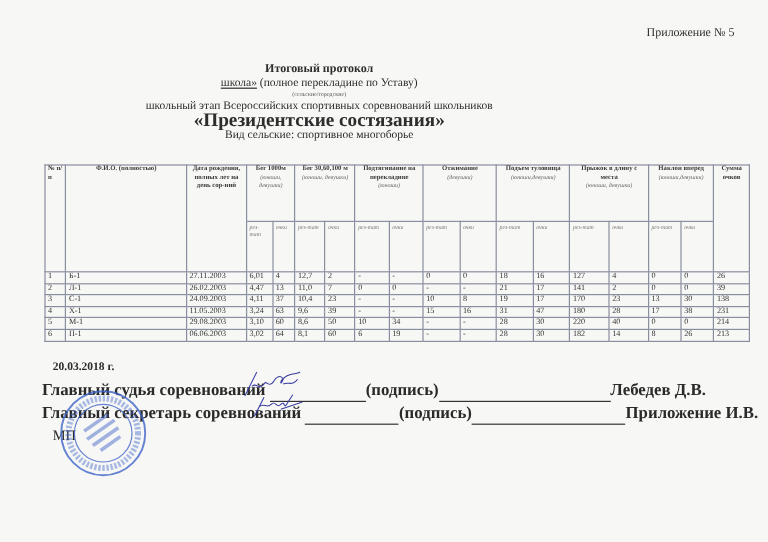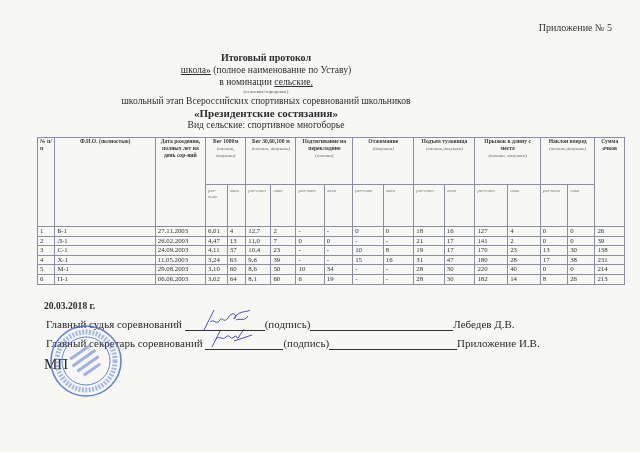--- a/index.html
+++ b/index.html
@@ -9,59 +9,58 @@
     font-family: "Liberation Serif", "DejaVu Serif", serif;
     color: #2a2a2a;
     position: relative;
   }
   .page { position: absolute; left: 0; top: 0; width: 640px; height: 452px; }
   .appendix { position: absolute; right: 28px; top: 22px; font-size: 10px; color: #333; padding-left: 24px; }
   .header { position: absolute; left: 0; top: 52px; width: 532px; text-align: center; font-size: 9.6px; line-height: 12px; color: #2d2d2d; }
   .header .title { font-weight: bold; font-size: 10px; }
   .header .u { text-decoration: underline; }
   .header .small { font-size: 5px; line-height: 7px; color: #555; }
-  .header .bold { font-weight: bold; font-size: 11px; }
+  .header .bold { font-weight: bold; font-size: 16px; }
 
   table.results {
     position: absolute; left: 37px; top: 137px; width: 588px;
     border-collapse: collapse; table-layout: fixed;
     font-size: 6.6px; color: #333;
   }
   table.results td, table.results th {
     border: 0.6px solid #8a8fa0;
     padding: 0 2px;
     vertical-align: top;
   }
   table.results th {
     font-weight: bold; text-align: center; font-size: 5.6px; line-height: 7px; color: #3a3a3a;
   }
   table.results th .sub { font-weight: normal; font-style: italic; color: #666; font-size: 5px; }
   table.results th.sm { font-weight: normal; font-style: italic; color: #777; font-size: 4.8px; line-height: 6px; text-align: left; height: 38px; padding-top: 3px; }
   table.results td { height: 8.6px; line-height: 8.6px; font-size: 6.8px; white-space: nowrap; overflow: hidden; }
   table.results th.num { text-align: left; }
 
   .date { position: absolute; left: 44px; top: 300px; font-size: 9.6px; font-weight: bold; }
-  .sig-line { position: absolute; left: 46px; font-size: 11px; white-space: nowrap; }
+  .sig-line { position: absolute; left: 35px; font-size: 14px; white-space: nowrap; font-weight: bold; }
   .sig-line .blank { display: inline-block; border-bottom: 0.8px solid #333; vertical-align: baseline; }
-  .mp { position: absolute; left: 44px; top: 356px; font-size: 15px; }
+  .mp { position: absolute; left: 44px; top: 356px; font-size: 12px; }
   .stamp { position: absolute; left: 48px; top: 323px; width: 76px; height: 76px; }
   .sign1 { position: absolute; left: 200px; top: 308px; }
   .sign2 { position: absolute; left: 210px; top: 327px; }
 </style>
 </head>
 <body>
 
 <div class="page">
 
   <div class="appendix">Приложение № 5</div>
 
   <div class="header">
     <div class="title">Итоговый протокол</div>
-    <div><span class="u">школа»</span><span> (полное наименование по Уставу)</span></div>
-    <div><span>в номинации </span><span class="u">сельские,</span></div>
+    <div><span class="u">школа»</span><span> (полное перекладине по Уставу)</span></div>
     <div class="small">(сельские/городские)</div>
     <div>школьный этап Всероссийских спортивных соревнований школьников</div>
     <div class="bold">«Президентские состязания»</div>
     <div>Вид сельские: спортивное многоборье</div>
   </div>
 
   <table class="results">
     <colgroup>
       <col style="width:16px">
         <col style="width:92px">

